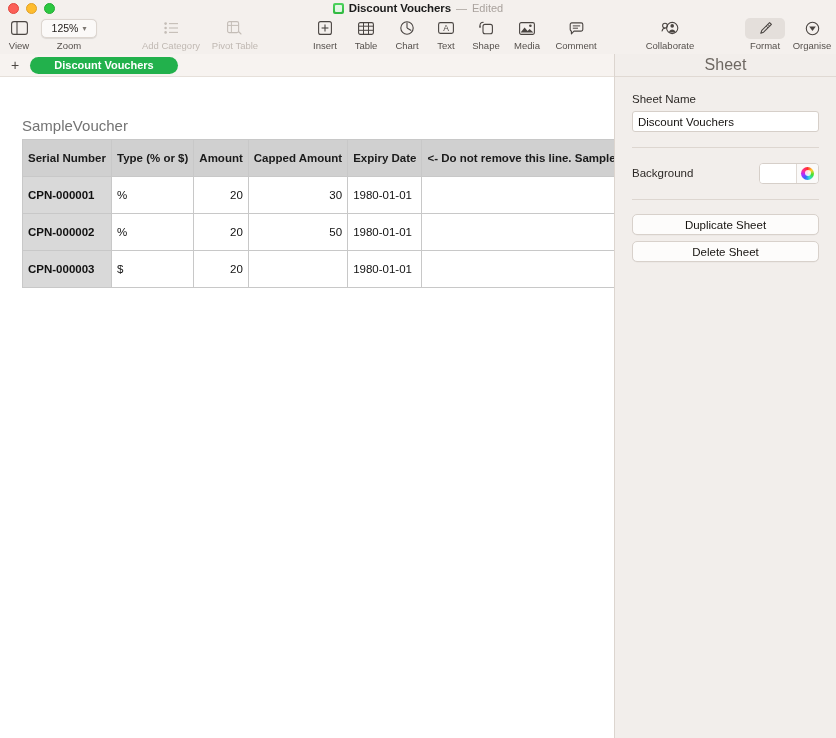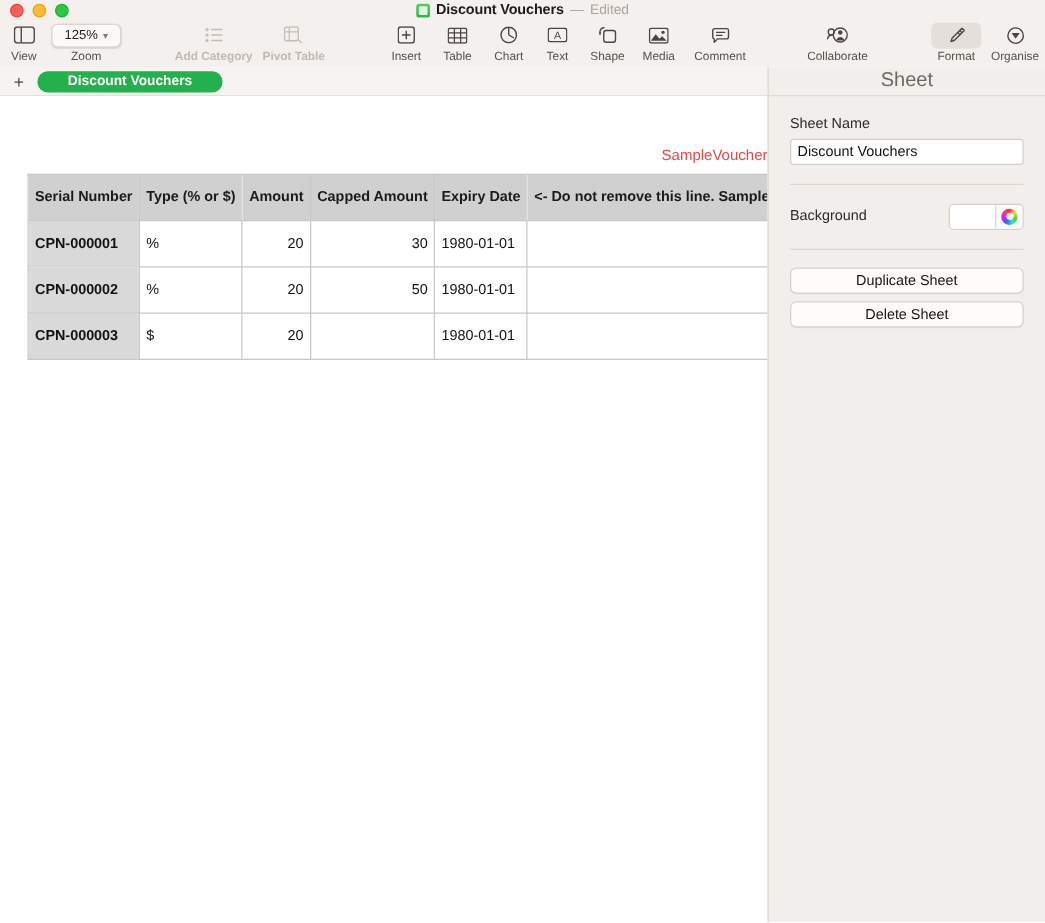--- a/index.html
+++ b/index.html
@@ -108,21 +108,21 @@
     justify-content: center;
     color: #4a4542;
   }
   .tb-label {
     font-size: 9.5px;
     color: #55504c;
     white-space: nowrap;
     line-height: 11px;
   }
   .tb-item.disabled .tb-glyph { color: #c4bdb7; }
-  .tb-item.disabled .tb-label { color: #c0b9b3; font-weight: bold; }
+  .tb-item.disabled .tb-label { color: #c0b9b3; }
   .tb-item.active .tb-glyph-box {
     background: #e4dfdb;
     border-radius: 5px;
   }
   .tb-glyph-box {
     width: 40px; height: 21px;
     display: flex;
     align-items: center;
     justify-content: center;
   }
@@ -185,23 +185,23 @@
     top: 77px; left: 0;
     width: 614px;
     height: 661px;
     background: #ffffff;
     overflow: hidden;
   }
   .table-title {
     position: absolute;
     top: 40px;
     left: 0; width: 614px;
-    text-align: right;
-    font-size: 12px;
-    color: #ef4444;
+    text-align: left;
+    font-size: 15px;
+    color: #737373;
     padding-left: 22px;
   }
 
   
   .sheet-table {
     position: absolute;
     top: 62px;
     left: 22px;
     border-collapse: collapse;
     table-layout: fixed;

